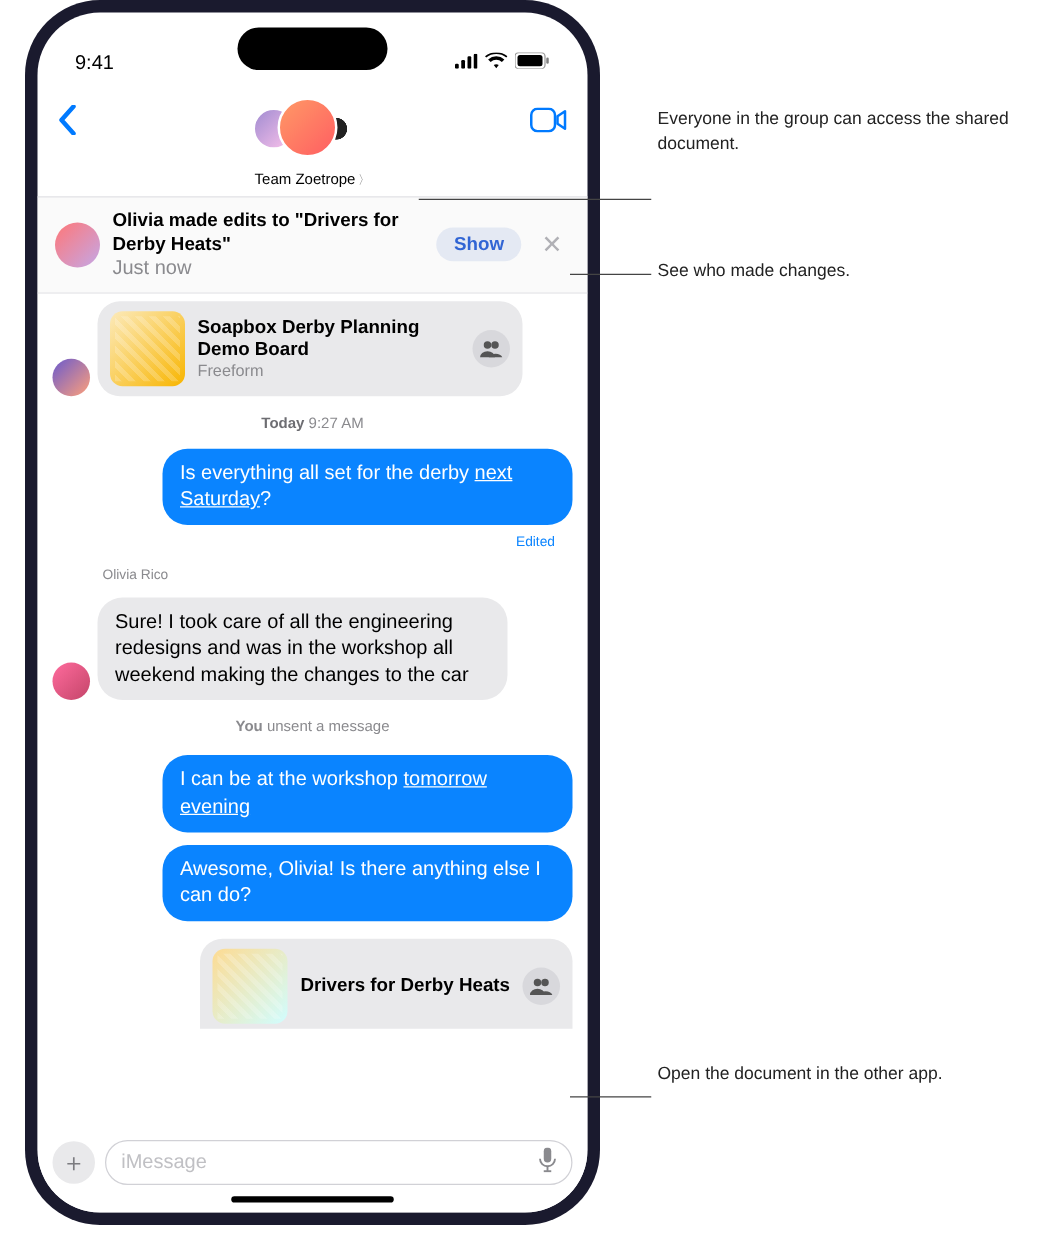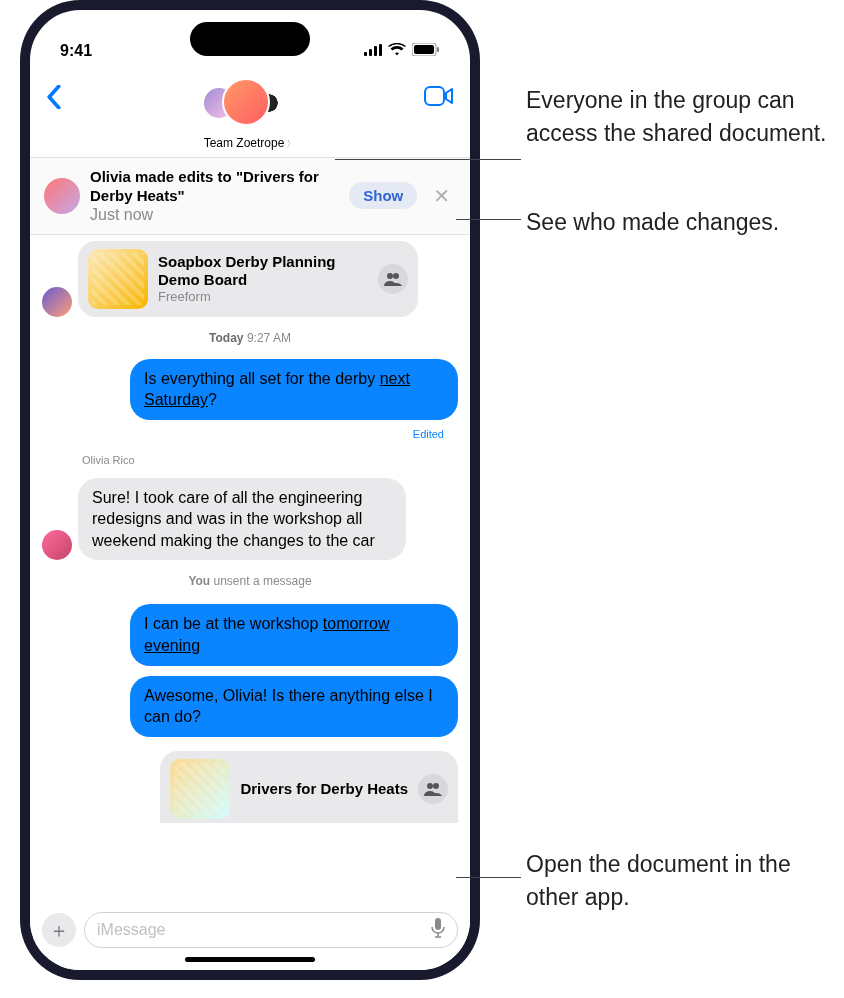--- a/index.html
+++ b/index.html
@@ -43,21 +43,21 @@
     border-radius: 20px;
     z-index: 100;
   }
   .status-bar {
     height: 54px;
     display: flex;
     justify-content: space-between;
     align-items: center;
     padding: 0 30px;
     padding-top: 14px;
-    font-weight: 700;
+    font-weight: 400;
     font-size: 16px;
   }
   .status-right { display: flex; align-items: center; gap: 6px; }
   .signal-icon, .wifi-icon, .battery-icon { display: inline-block; }
 
   .nav-header {
     padding: 0 12px 6px;
     position: relative;
   }
   .nav-row { display: flex; align-items: flex-start; justify-content: space-between; height: 60px;}
@@ -137,21 +137,21 @@
   .av-a { background: linear-gradient(135deg,#6a5acd,#ffa07a);}
   .av-b { background: linear-gradient(135deg,#ff6b9d,#c44569);}
 
   .bubble {
     border-radius: 20px;
     padding: 9px 14px;
     font-size: 16px;
     line-height: 1.35;
     max-width: 300px;
   }
-  .bubble.out { background:#0a84ff; color:#000000; }
+  .bubble.out { background:#0a84ff; color:#ffffff; }
   .bubble.in { background:#e9e9eb; color:#000; }
   .underline { text-decoration: underline; }
   .edited { font-size:11px; color:#0a84ff; text-align:right; padding-right:14px; margin-top:2px; font-weight:500;}
 
   .time-label { text-align:center; font-size:12px; color:#8a8a8e; margin:8px 0 4px;}
   .time-label .bold { font-weight:600; color:#6d6d72;}
   .sender-name { font-size:11px; color:#8a8a8e; padding-left:40px; margin-top:8px; margin-bottom:2px;}
   .system-msg { text-align:center; font-size:12px; color:#8a8a8e; margin:8px 0;}
   .system-msg .you { font-weight:600;}
 
@@ -174,21 +174,21 @@
   }
   .mic { color:#8a8a8e; font-size:18px;}
 
   .home-indicator {
     position:absolute; bottom:8px; left:50%; transform:translateX(-50%);
     width:130px; height:5px; background:#000; border-radius:3px;
   }
 
   
   .callout-line { position:absolute; background:#444; height:1px;}
-  .callout-text { position:absolute; font-size:23px; line-height:1.45; color:#222; max-width: 320px;}
+  .callout-text { position:absolute; font-size:14px; line-height:1.45; color:#222; max-width: 320px;}
   .l1 { top:159px; left:335px; width:186px;}
   .t1 { top:84px; left:526px;}
   .l2 { top:219px; left:456px; width:65px;}
   .t2 { top:206px; left:526px;}
   .l3 { top:877px; left:456px; width:65px;}
   .t3 { top:848px; left:526px;}
   
   .attachment-bottom-wrap {
     display:flex; justify-content:flex-end; margin-top:8px;
   }

